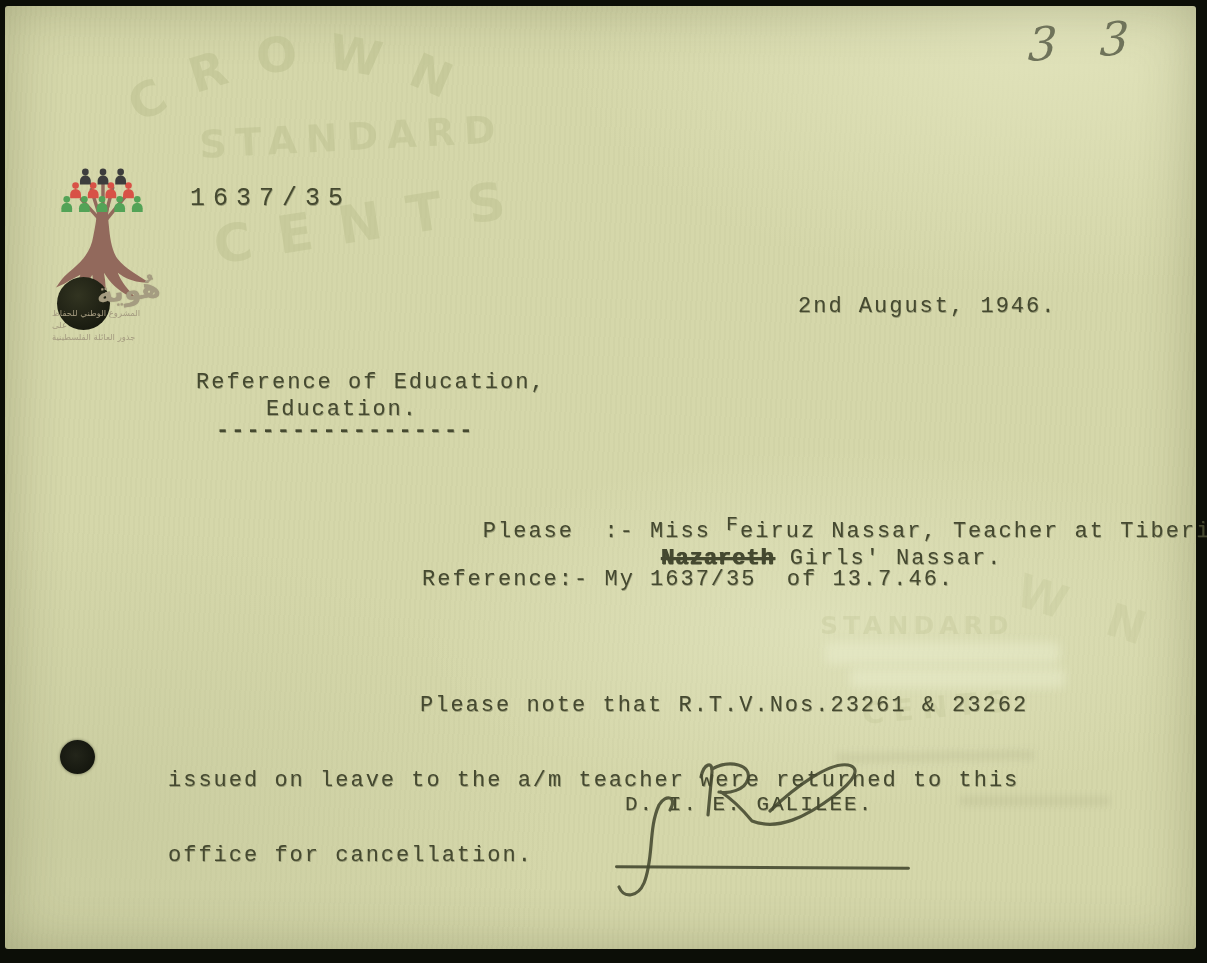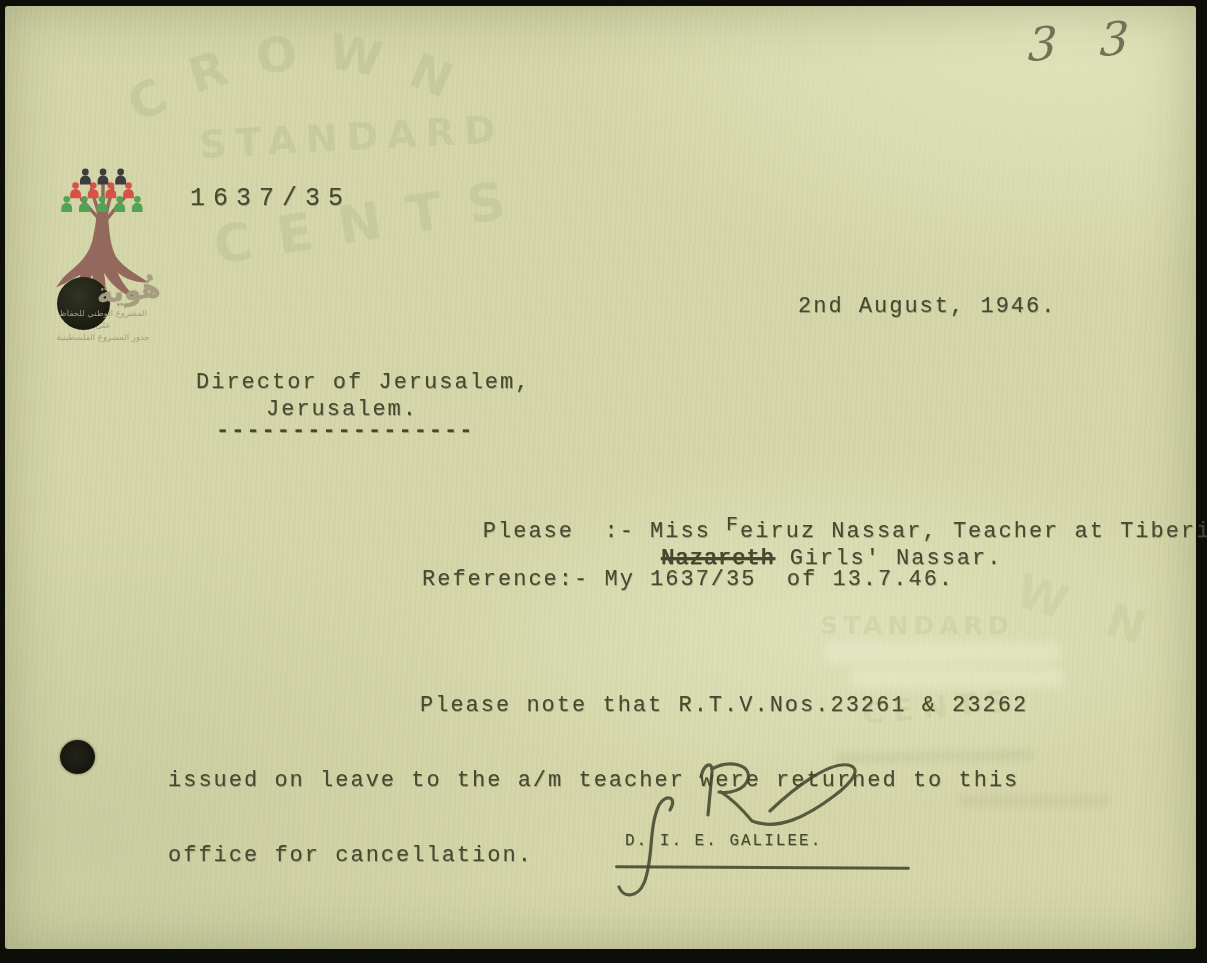--- a/index.html
+++ b/index.html
@@ -12,40 +12,40 @@
       radial-gradient(700px 300px at 70% 66%, rgba(236,239,208,.40) 0%, rgba(236,239,208,0) 60%),
       radial-gradient(800px 520px at 6% 88%, rgba(188,192,148,.45) 0%, rgba(188,192,148,0) 60%),
       repeating-linear-gradient(93deg, rgba(90,95,60,.03) 0 2px, rgba(0,0,0,0) 2px 5px),
       var(--paper);
     box-shadow: inset 0 0 55px rgba(70,72,35,.28);}
   .typed{position:absolute;font-family:"Liberation Mono", monospace;font-size:22px;line-height:25px;
     letter-spacing:2px;color:var(--ink);white-space:pre;
     text-shadow:.6px .6px 0 rgba(62,66,42,.38);}
   .typed-big{font-size:25px;letter-spacing:8px;margin-left:30px;}
   .raised{position:relative;top:-7px;font-size:20px;}
-  .struck{font-weight:normal;text-decoration:line-through;text-decoration-thickness:2.5px;
+  .struck{font-weight:bold;text-decoration:line-through;text-decoration-thickness:2.5px;
     letter-spacing:1px;text-shadow:1px 0 0 var(--ink), .6px .6px 0 rgba(62,66,42,.5);}
   .dashes{letter-spacing:2px;font-weight:bold;}
   #handnum{position:absolute;left:1028px;top:14px;font-family:"DejaVu Serif", serif;
     font-style:italic;font-size:46px;color:var(--pencil);letter-spacing:14px;
     transform:rotate(-4deg) skewX(-6deg);}
   #body-par .line{display:block;}
   #body-par .indent{margin-left:252px;}
   #sig-underline{position:absolute;left:615px;top:866px;width:295px;height:3px;
     background:var(--ink);transform:rotate(.3deg);border-radius:2px;opacity:.9;}
   #hole{position:absolute;left:60px;top:740px;width:35px;height:34px;border-radius:50%;
     background:radial-gradient(circle at 45% 45%, #23251a 0%, var(--hole) 70%);
     box-shadow:0 0 3px rgba(40,42,25,.6);}
   .wm{pointer-events:none;}
   #seal{position:absolute;left:57px;top:277px;width:53px;height:53px;border-radius:50%;
     background:radial-gradient(circle at 40% 35%, #323421 0%, var(--circle_dark) 75%);z-index:1;}
   #wordmark{position:absolute;left:96px;top:274px;z-index:2;color:var(--logo_text);
     font-family:"DejaVu Sans", sans-serif;font-size:28px;font-weight:bold;
     transform:rotate(-6deg);text-shadow:0 0 1px rgba(120,108,80,.5);}
-  #logo-captions{position:absolute;left:52px;top:307px;width:102px;z-index:2;text-align:center;
+  #logo-captions{position:absolute;left:52px;top:307px;width:102px;z-index:2;
     font-family:"DejaVu Sans", sans-serif;font-size:8.5px;line-height:12px;color:var(--logo_text);}
   .hilite{position:absolute;background:rgba(234,237,206,.5);filter:blur(5px);border-radius:6px;}
   .smudge{position:absolute;background:rgba(108,113,78,.09);filter:blur(3px);border-radius:4px;}
 </style>
 </head>
 <body>
 
 <div id="page">
   <div id="paper">
 
@@ -132,29 +132,29 @@
               <path d="M -5.5 13 L -5.5 9 A 5.5 5.5 0 0 1 5.5 9 L 5.5 13 Z"></path>
             </g>
         </g>
       </g>
     </svg>
   </div>
   <div id="seal"></div>
   <div id="wordmark">هُوية</div>
   <div id="logo-captions">
     <span style="display:block;">المشروع الوطني للحفاظ على</span>
-    <span style="display:block;">جذور المشروع الفلسطينية</span>
+    <span style="display:block;">جذور العائلة الفلسطينية</span>
   </div>
 
   <div class="typed typed-big" style="left:160px;top:186px;">1637/35</div>
 
   <div class="typed" style="left:798px;top:294px;">2nd August, 1946.</div>
 
-  <div class="typed" style="left:196px;top:370px;">Director of Jerusalem,</div>
-  <div class="typed" style="left:266px;top:397px;">Jerusalem.</div>
+  <div class="typed" style="left:196px;top:370px;">Reference of Education,</div>
+  <div class="typed" style="left:266px;top:397px;">Education.</div>
   <div class="typed dashes" style="left:216px;top:418px;">-----------------</div>
 
   <div class="typed" style="left:422px;top:494px;">
     <span>Please  :- </span><span>Miss </span><span class="raised">F</span><span>eiruz Nassar, Teacher at Tiberias</span>
   </div>
   <div class="typed" style="left:600px;top:521px;">
     <span class="struck">Nazareth</span><span> Girls' Nassar.</span>
   </div>
 
   <div class="typed" style="left:422px;top:567px;">Reference:- My 1637/35  of 13.7.46.</div>
@@ -164,17 +164,17 @@
     <span class="line">issued on leave to the a/m teacher were returned to this</span>
     <span class="line">office for cancellation.</span>
   </div>
 
   <svg width="290" height="150" viewBox="0 0 290 150" style="position:absolute;left:600px;top:755px;" fill="none" stroke="var(--ink)" stroke-width="3.2" stroke-linecap="round" opacity="0.88">
     <path d="M 101 22 C 104 8 113 6 112 17 L 108 60"></path>
     <path d="M 112 14 C 130 4 152 10 148 24 C 145 35 129 39 119 37"></path>
     <path d="M 121 37 C 132 44 142 54 152 66 C 178 76 206 62 234 41 C 254 26 262 13 248 10 C 229 7 195 32 170 56"></path>
     <path d="M 70 55 C 78 42 66 38 59 50 C 48 74 54 104 44 128 C 38 142 24 144 19 132"></path>
   </svg>
-  <div class="typed" style="left:625px;top:829px;font-size:16px;">D. I. E. GALILEE.</div>
+  <div class="typed" style="left:625px;top:792px;font-size:21px;">D. I. E. GALILEE.</div>
   <div id="sig-underline"></div>
 
   <div id="hole"></div>
 </div>
 
 </body></html>

